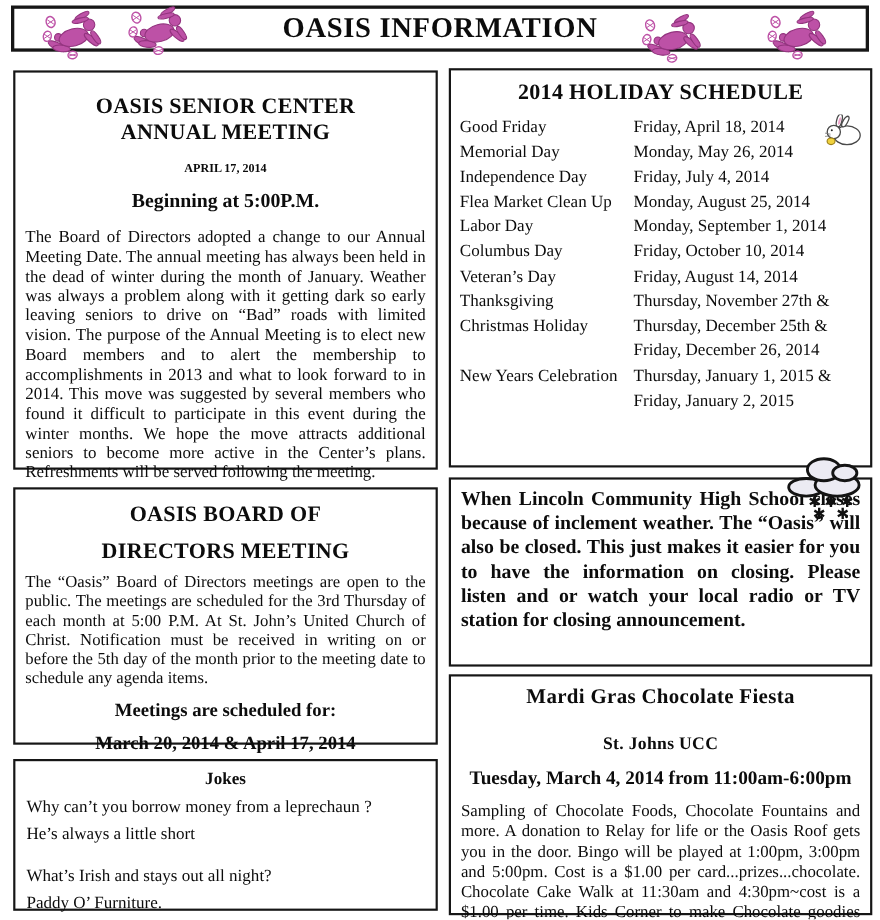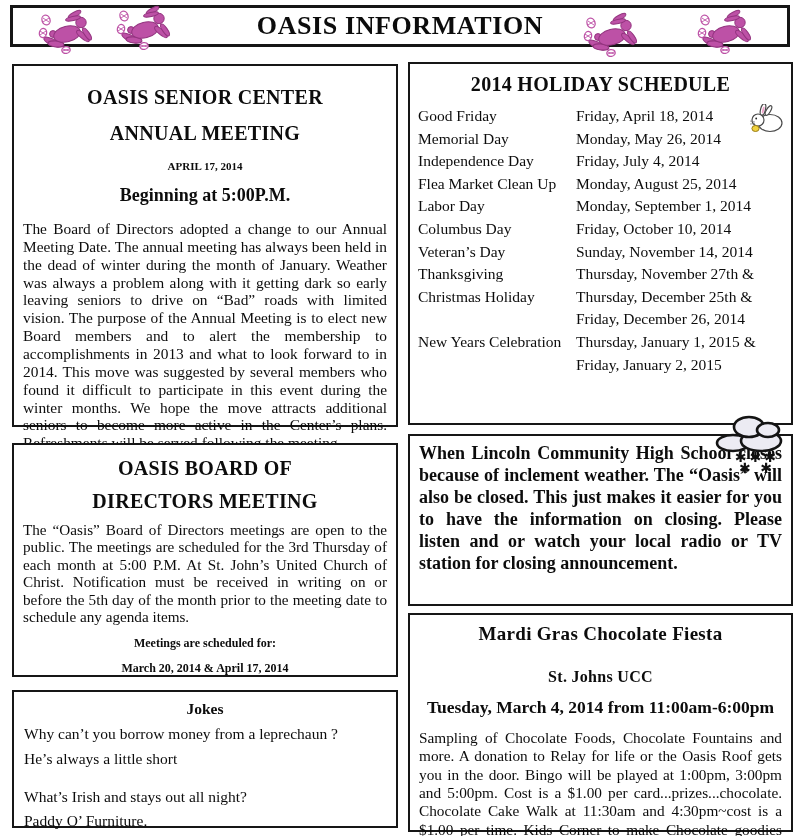--- a/index.html
+++ b/index.html
@@ -15,40 +15,40 @@
     text-align:center; font-weight:bold; font-size:26px; letter-spacing:.6px;
     line-height:36px; margin:0;
   }
   .bunny { position:absolute; width:56px; height:48px; z-index:3; }
 
   
   #annual-box { left:12px; top:64px; width:386px; height:363px; }
   .ctr { text-align:center; margin:0; }
   .t20 { font-size:20px; font-weight:bold; letter-spacing:.3px; }
   #annual-box .l1 { margin-top:20px; }
-  #annual-box .l2 { margin-top:13px; }
+  #annual-box .l2 { }
   #annual-box .l3 { margin-top:15px; font-size:11px; font-weight:bold; }
   #annual-box .l4 { margin-top:13px; font-size:18px; font-weight:bold; }
   .body-text {
     font-size:15.4px; line-height:1.16; text-align:justify; margin:14px 9px 0 9px;
   }
 
   
   #holiday-box { left:408px; top:62px; width:385px; height:363px; }
   #holiday-box .title { margin-top:9px; }
   #holiday-rows { margin:9px 0 0 8px; font-size:15.5px; }
   .holiday-row { display:grid; grid-template-columns:158px 1fr; line-height:22.6px; }
   #schedule-bunny { position:absolute; top:40px; right:5px; }
 
   
   #board-box { left:12px; top:443px; width:386px; height:234px; }
   #board-box .l1 { margin-top:12px; }
   #board-box .l2 { margin-top:10px; }
   #board-box .body-text { margin-top:8px; font-size:15.2px; line-height:1.15; }
-  .sched { font-size:12px; font-weight:bold; text-align:center; margin:10px 0 0 0; }
+  .sched { font-size:17px; font-weight:bold; text-align:center; margin:10px 0 0 0; }
 
   
   #weather-box { left:408px; top:434px; width:385px; height:172px; }
   #weather-title { margin-top:10px; font-size:20px; letter-spacing:.8px; font-weight:normal; }
   #weather-box .body-text { font-weight:bold; font-size:18px; line-height:1.22; margin-top:7px; }
   #weather-cloud { position:absolute; top:-26px; right:4px; }
   #weather-snow { position:absolute; top:16px; right:12px; font-size:14px; line-height:11px;
                   letter-spacing:3px; text-align:center; color:#111; }
 
   
@@ -200,21 +200,21 @@
         <div class="holiday-row">
           <div>Labor Day</div>
           <div>Monday, September 1, 2014</div>
         </div>
         <div class="holiday-row">
           <div>Columbus Day</div>
           <div>Friday, October 10, 2014</div>
         </div>
         <div class="holiday-row">
           <div>Veteran’s Day</div>
-          <div>Sunday, November 14, 2014</div>
+          <div>Friday, August 14, 2014</div>
         </div>
         <div class="holiday-row">
           <div>Thanksgiving</div>
           <div>Thursday, November 27th &amp;</div>
         </div>
         <div class="holiday-row">
           <div>Christmas Holiday</div>
           <div>Thursday, December 25th &amp;</div>
         </div>
         <div class="holiday-row">

